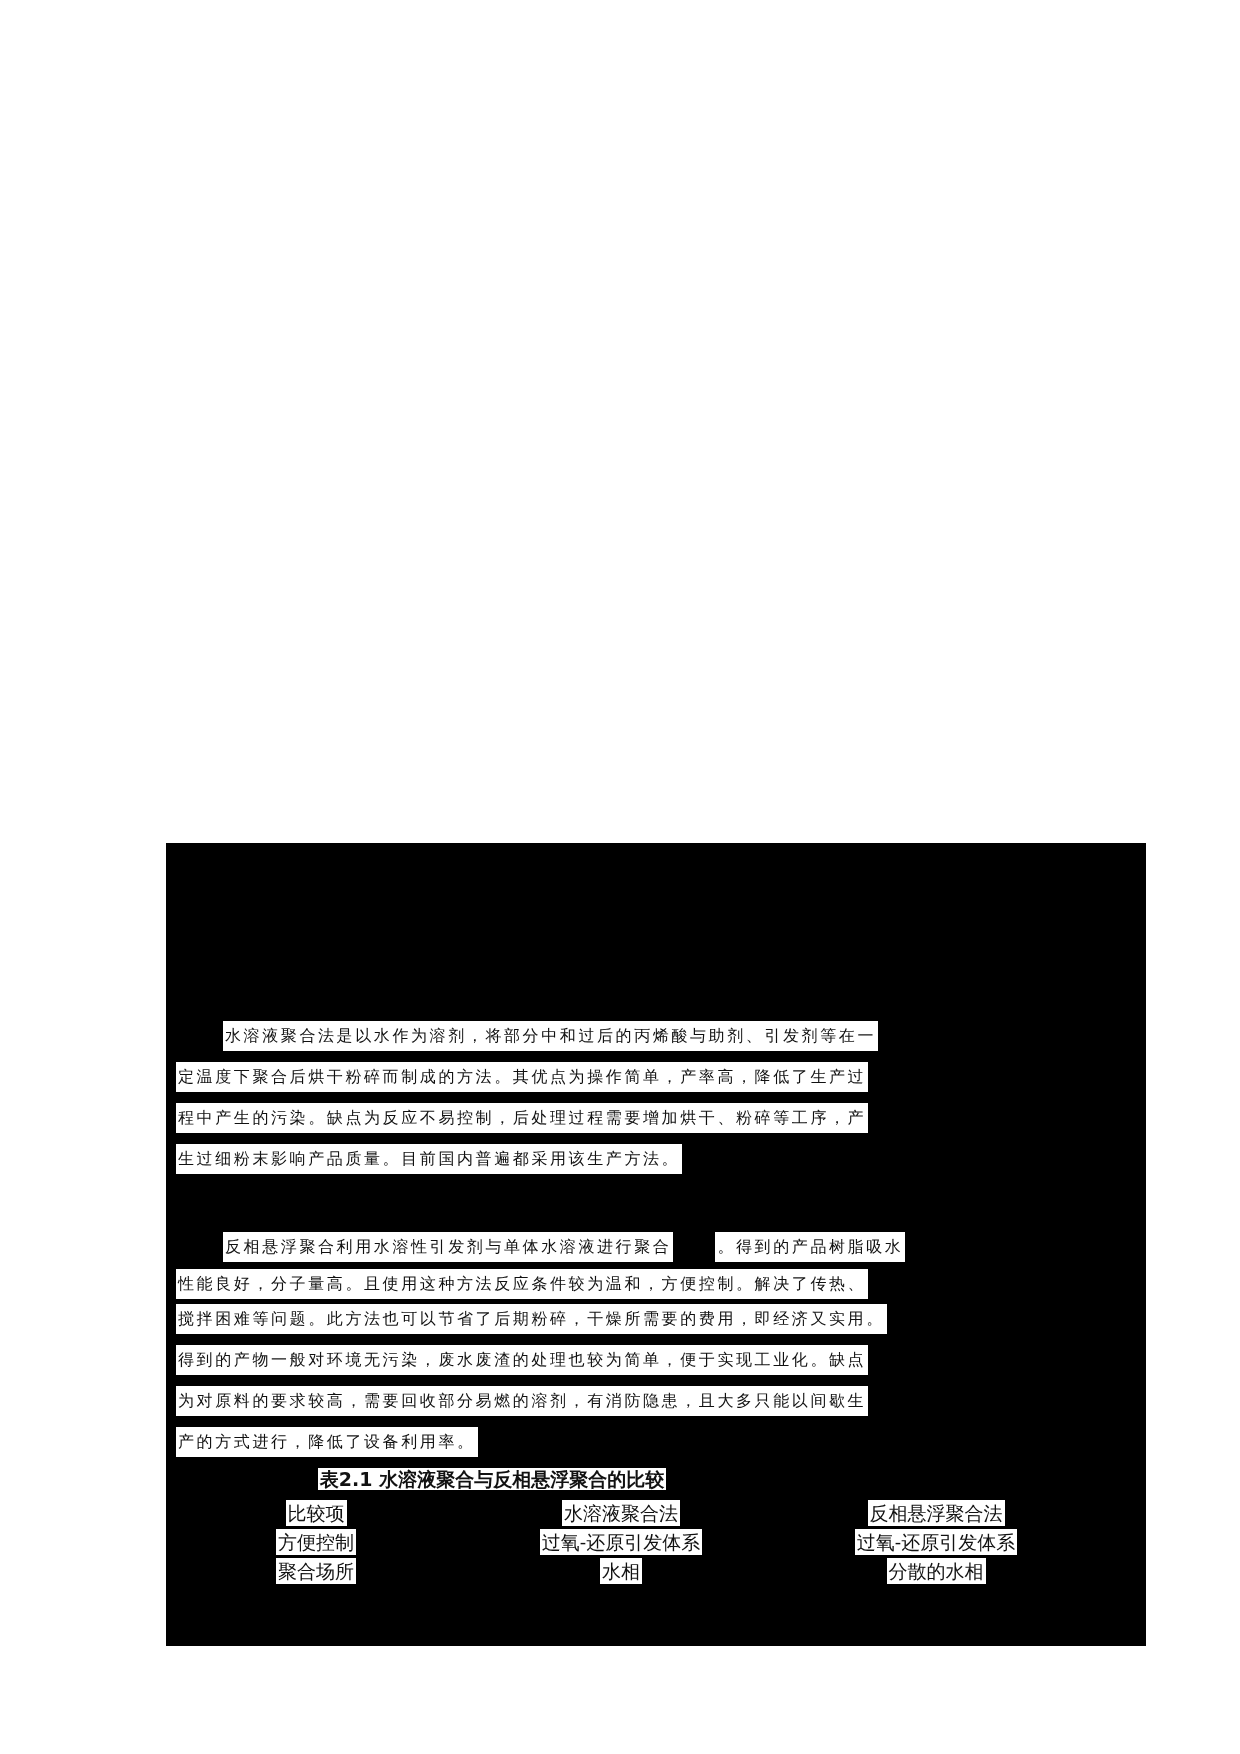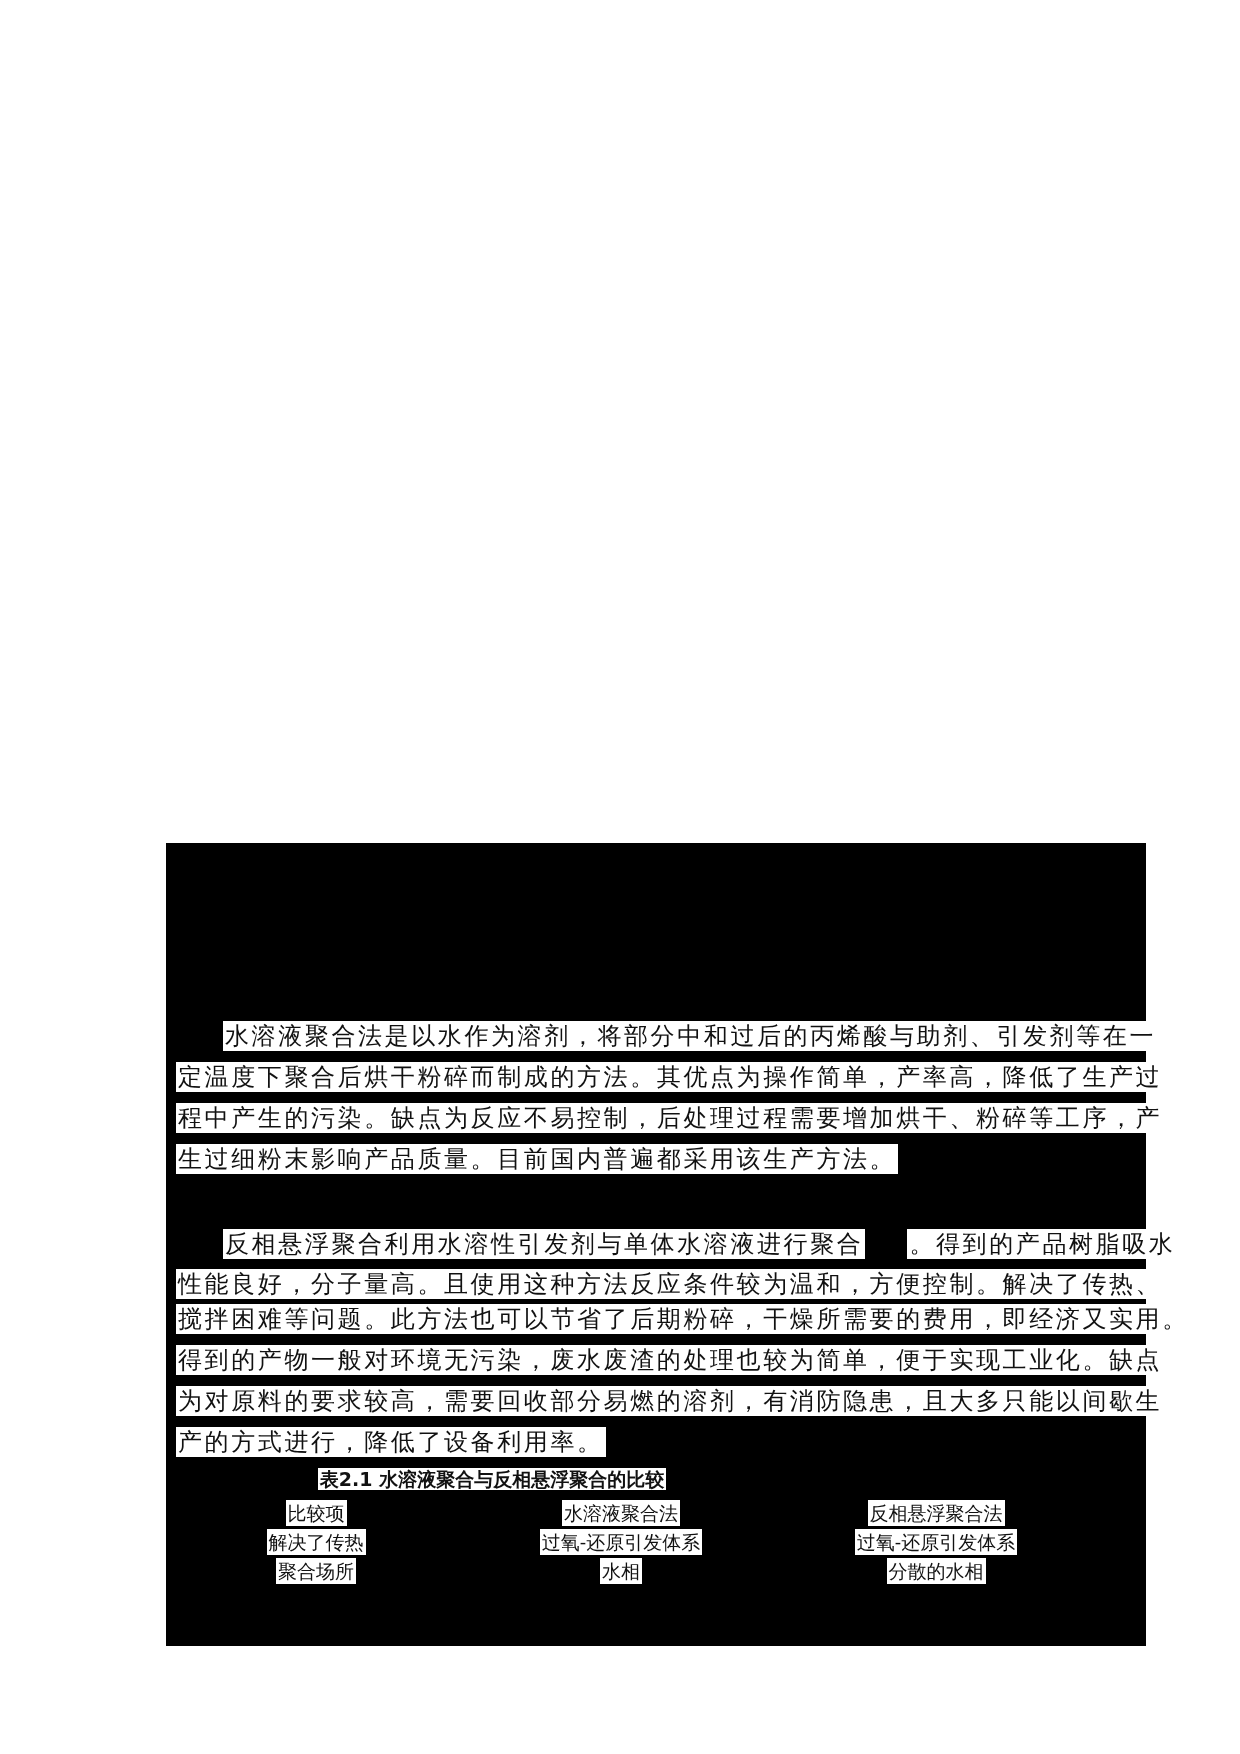--- a/index.html
+++ b/index.html
@@ -25,21 +25,21 @@
       left: 166px;
       top: 843px;
       width: 980px;
       height: 803px;
       background: #000000;
     }
     .line {
       position: absolute;
       height: 30px;
       line-height: 30px;
-      font-size: 24px;
+      font-size: 16px;
       color: #111111;
       white-space: nowrap;
       letter-spacing: 2.6px;
     }
     .hl {
       background: #ffffff;
       display: inline-block;
       padding: 0 2px;
       height: 30px;
     }
@@ -131,21 +131,21 @@
   <div class="caption">
     <span>表2.1 水溶液聚合与反相悬浮聚合的比较</span>
   </div>
 
   <div class="table-row" style="top:1500px;">
     <div class="cell c0"><span>比较项</span></div>
     <div class="cell c1"><span>水溶液聚合法</span></div>
     <div class="cell c2"><span>反相悬浮聚合法</span></div>
   </div>
   <div class="table-row" style="top:1529px;">
-    <div class="cell c0"><span>解决了传热</span></div>
+    <div class="cell c0"><span>方便控制</span></div>
     <div class="cell c1"><span>过氧-还原引发体系</span></div>
     <div class="cell c2"><span>过氧-还原引发体系</span></div>
   </div>
   <div class="table-row" style="top:1558px;">
     <div class="cell c0"><span>聚合场所</span></div>
     <div class="cell c1"><span>水相</span></div>
     <div class="cell c2"><span>分散的水相</span></div>
   </div>
 
 </div>

